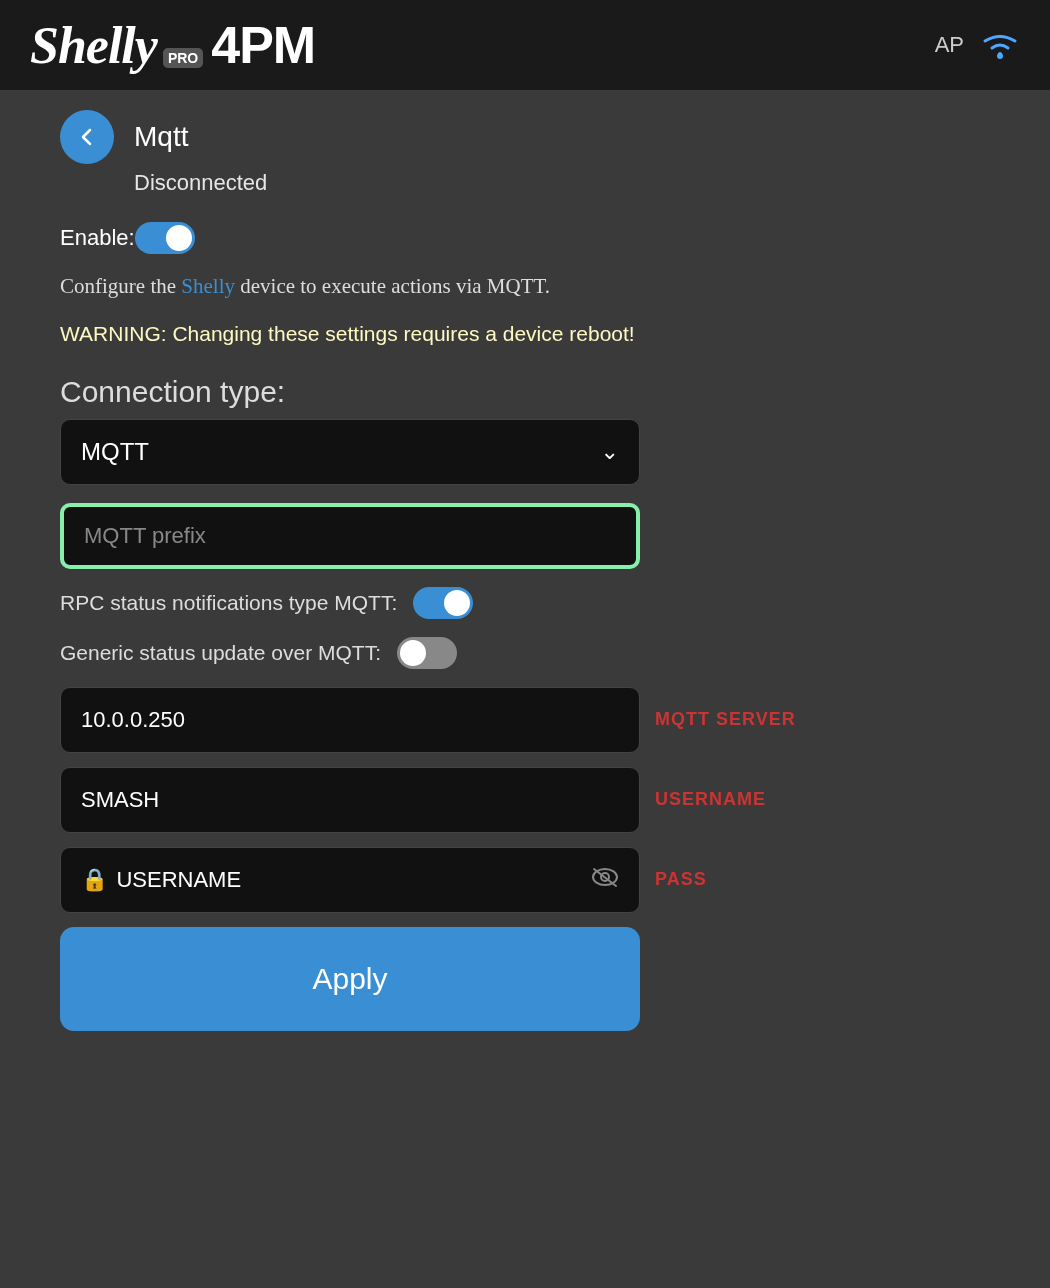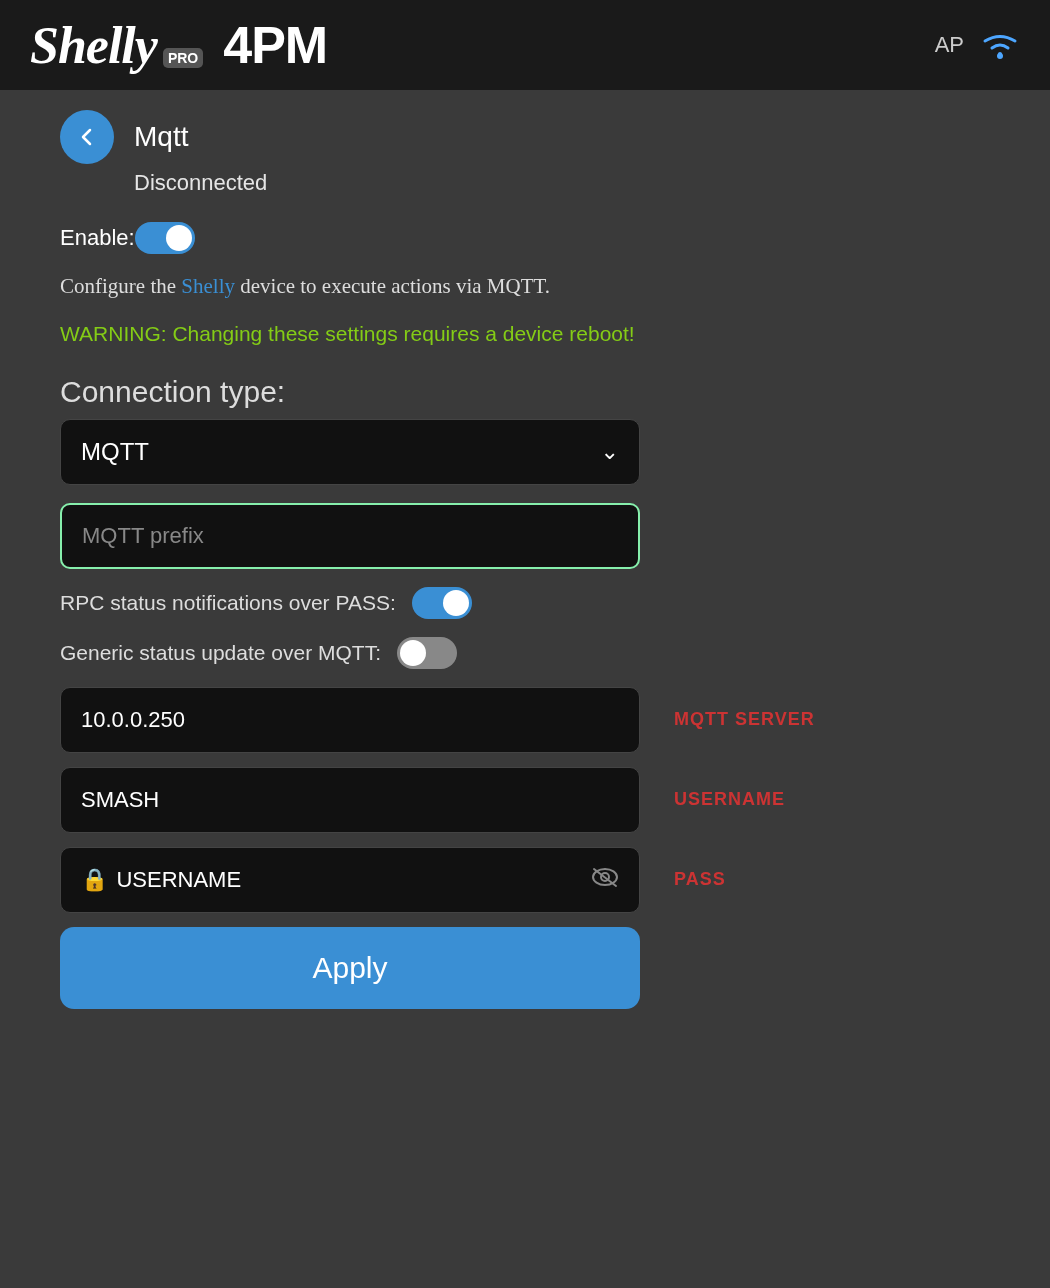--- a/index.html
+++ b/index.html
@@ -47,21 +47,21 @@
       border-radius: 5px;
       margin-left: 2px;
       vertical-align: super;
     }
 
     .logo-4pm {
       font-size: 52px;
       font-weight: 900;
       color: #ffffff;
       letter-spacing: -1px;
-      margin-left: 16px;
+      margin-left: 4px;
     }
 
     .header-right {
       display: flex;
       align-items: center;
       gap: 16px;
     }
 
     .ap-label {
       font-size: 22px;
@@ -185,21 +185,21 @@
       font-family: Liberation Serif, serif;
     }
 
     .description .highlight {
       color: #3a8fd4;
     }
 
     
     .warning-text {
       font-size: 21px;
-      color: #84cc16;
+      color: #fef9c3;
       margin-bottom: 26px;
       font-weight: 500;
       line-height: 1.4;
     }
 
     
     .section-label {
       font-size: 30px;
       color: #dddddd;
       margin-bottom: 10px;
@@ -229,21 +229,21 @@
     .chevron-icon {
       color: #ffffff;
       font-size: 22px;
     }
 
     
     .input-field {
       width: 580px;
       height: 66px;
       background: #111111;
-      border: 2px solid #86efac;
+      border: 4px solid #86efac;
       border-radius: 10px;
       padding: 0 20px;
       font-size: 22px;
       color: #888888;
       margin-bottom: 18px;
       display: flex;
       align-items: center;
     }
 
     
@@ -256,21 +256,21 @@
 
     .toggle-row-label {
       font-size: 21px;
       color: #dddddd;
     }
 
     
     .annotated-field-row {
       display: flex;
       align-items: center;
-      gap: 34px;
+      gap: 15px;
       margin-bottom: 14px;
     }
 
     .annotated-input {
       width: 580px;
       height: 66px;
       background: #111111;
       border: 1px solid #444;
       border-radius: 10px;
       padding: 0 20px;
@@ -305,21 +305,21 @@
 
     .password-row-inner {
       display: flex;
       align-items: center;
       width: 100%;
     }
 
     
     .apply-button {
       width: 580px;
-      height: 82px;
+      height: 104px;
       background: #3a8fd4;
       border: none;
       border-radius: 14px;
       font-size: 30px;
       color: #ffffff;
       cursor: pointer;
       margin-top: 12px;
       display: flex;
       align-items: center;
       justify-content: center;
@@ -379,21 +379,21 @@
   <div class="dropdown">
     <span class="dropdown-value">MQTT</span>
     <span class="chevron-icon">⌄</span>
   </div>
 
   <div class="input-field">
     <span>MQTT prefix</span>
   </div>
 
   <div class="toggle-row">
-    <span class="toggle-row-label">RPC status notifications over PASS:</span>
+    <span class="toggle-row-label">RPC status notifications type MQTT:</span>
     <div class="toggle on">
       <div class="toggle-thumb"></div>
     </div>
   </div>
 
   <div class="toggle-row">
     <span class="toggle-row-label">Generic status update over MQTT:</span>
     <div class="toggle off">
       <div class="toggle-thumb"></div>
     </div>

